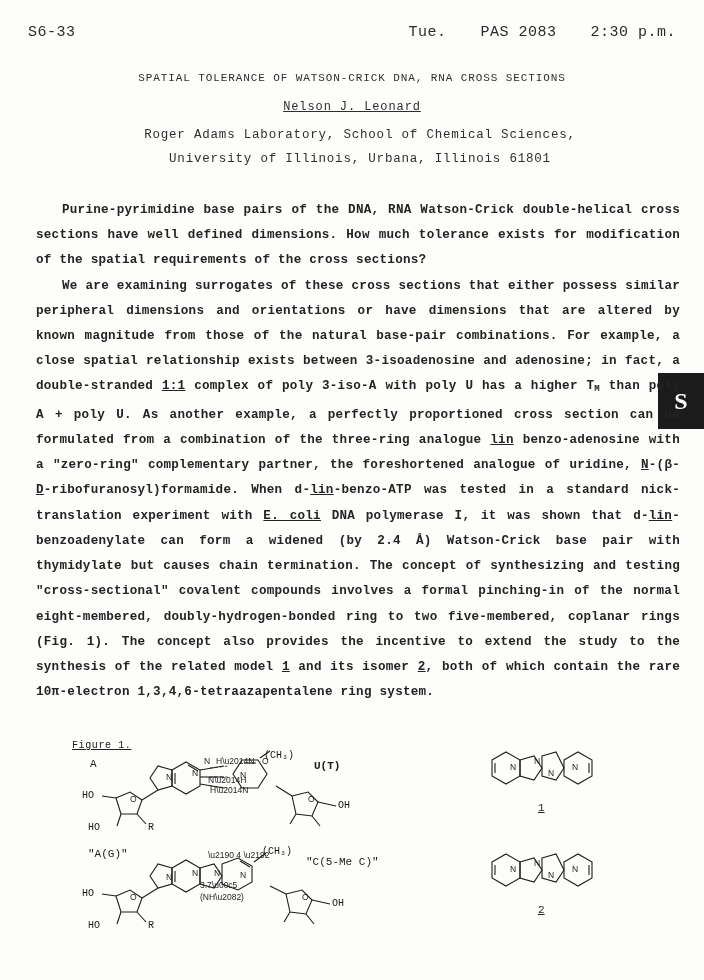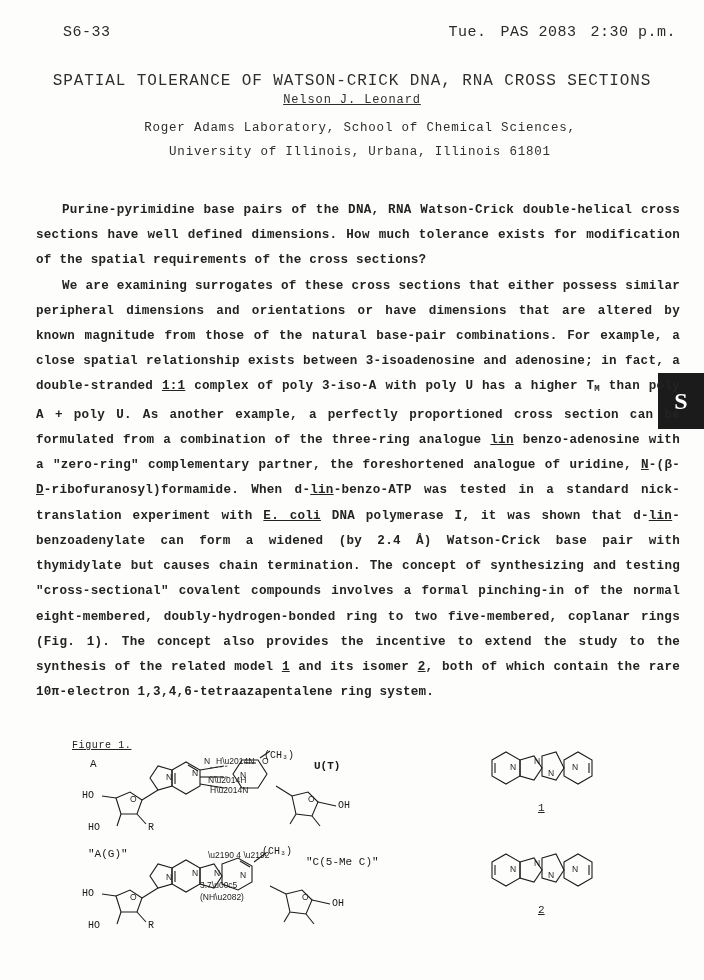--- a/index.html
+++ b/index.html
@@ -26,39 +26,39 @@
     position: absolute;
     top: 24px;
     left: 28px;
     right: 28px;
     display: flex;
     justify-content: space-between;
     align-items: flex-end;
     font-size: 15px;
     letter-spacing: 0.5px;
     color: #2b2b2b;
-    margin-left: 35px;
   }
   .header-right {
     display: flex;
-    gap: 14px;
+    gap: 34px;
   }
 
   
   .title-block {
     position: absolute;
     top: 72px;
     left: 0;
     right: 0;
     text-align: center;
   }
   .title-line {
-    font-size: 16px;
+    font-size: 11px;
     letter-spacing: 0.9px;
     color: #2e2e2e;
+    margin-bottom: 13px;
   }
   .author {
     font-size: 12px;
     letter-spacing: 0.9px;
     text-decoration: underline;
     display: inline-block;
     margin-bottom: 14px;
     color: #2e2e2e;
   }
   .affil {

